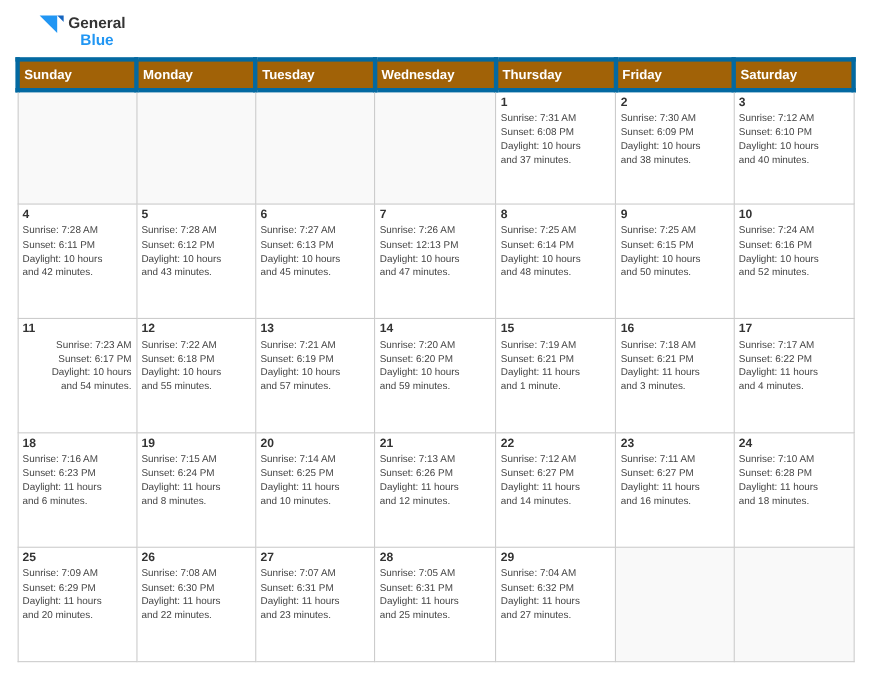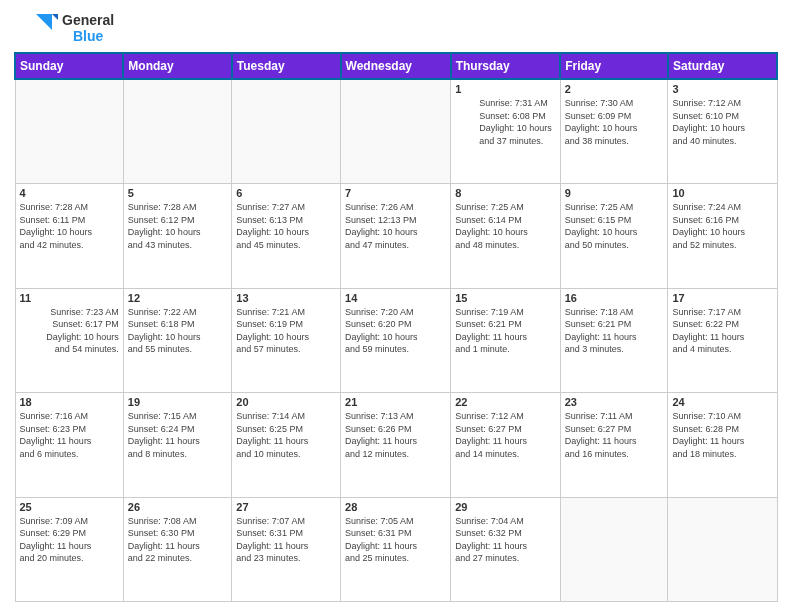--- a/index.html
+++ b/index.html
@@ -40,27 +40,27 @@
     .subtitle {
       font-size: 14px;
       color: #555;
     }
     .calendar-table {
       width: 100%;
       border-collapse: collapse;
       flex: 1;
     }
     .calendar-table th {
-      background-color: #6d28d9;
+      background-color: #a16207;
       color: #fff;
       font-size: 12px;
       font-weight: bold;
       padding: 5px 4px;
       text-align: left;
-      border: 2px solid #0369a1;
+      border: 4px solid #0369a1;
     }
     .calendar-table td {
       border: 1px solid #ccc;
       vertical-align: top;
       padding: 3px 4px;
       width: 113px;
       background: #fff;
       font-size: 9.5px;
       color: #333;
       height: 82px;
@@ -114,21 +114,21 @@
         </tr>
     </thead>
     <tbody id="calendar-body">
     <tr>
           <td class="empty"></td>
           <td class="empty"></td>
           <td class="empty"></td>
           <td class="empty"></td>
           <td>
             <div class="day-number">1</div>
-            <div class="day-info" style="white-space: pre-line; margin-left: 24px;">Sunrise: 7:31 AM
+            <div class="day-info" style="white-space: pre-line;">Sunrise: 7:31 AM
 Sunset: 6:08 PM
 Daylight: 10 hours
 and 37 minutes.</div>
           </td>
           <td>
             <div class="day-number">2</div>
             <div class="day-info" style="white-space: pre-line;">Sunrise: 7:30 AM
 Sunset: 6:09 PM
 Daylight: 10 hours
 and 38 minutes.</div>

